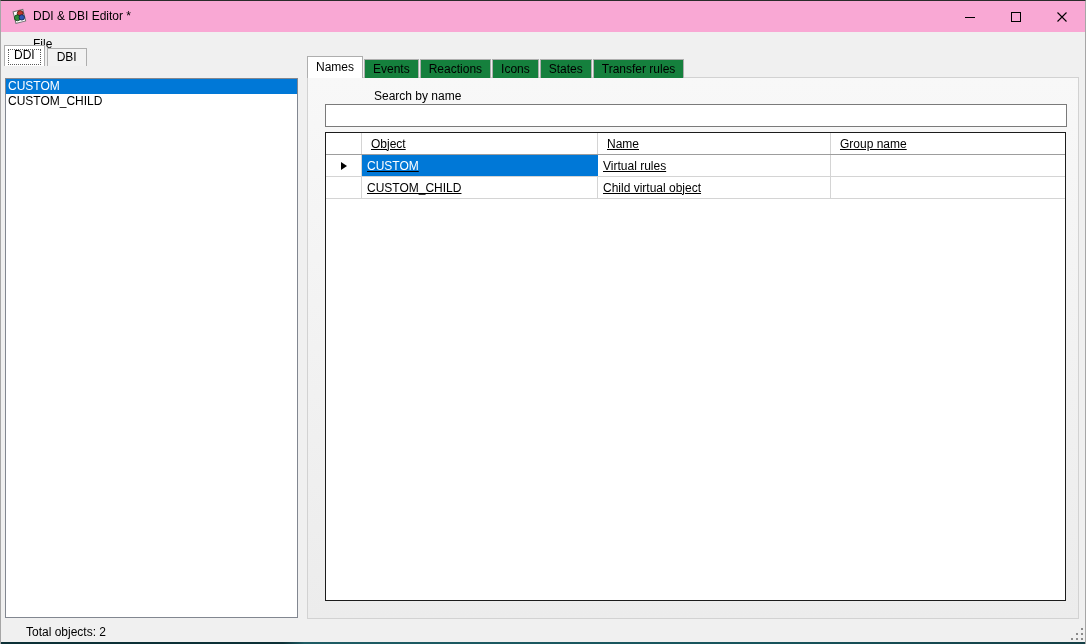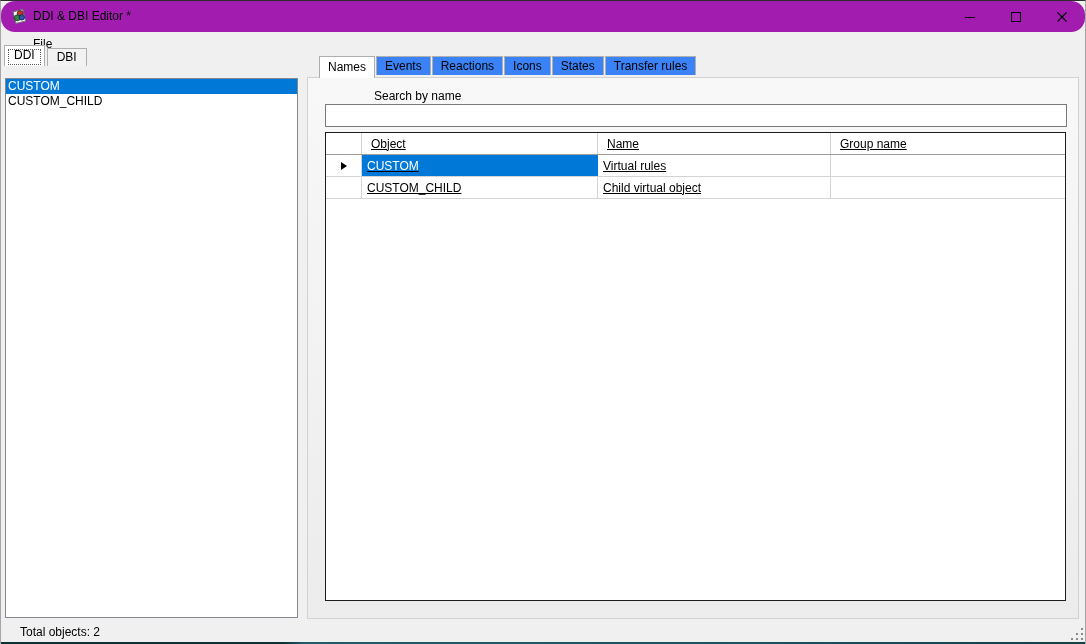--- a/index.html
+++ b/index.html
@@ -2,21 +2,21 @@
 <html><head>
 <meta charset="utf-8">
 <style>
   * { margin:0; padding:0; box-sizing:border-box; }
   html,body { width:1086px; height:644px; }
   body { font-family:"Liberation Sans", sans-serif; font-size:12px; color:#000; }
   .window { position:relative; width:1086px; height:644px; background:#f0f0f0; overflow:hidden;
             border-left:1px solid #a6a6a6; border-right:1px solid #a6a6a6; border-top:1px solid #2b2b2b; }
 
   
-  .titlebar { position:absolute; left:0; top:0; width:100%; height:31px; background:#a21caf;border-radius:14px; }
+  .titlebar { position:absolute; left:0; top:0; width:100%; height:31px; background:#f9a8d4; }
   .app-icon { position:absolute; left:10px; top:7px; width:17px; height:17px; }
   .title-text { position:absolute; left:32px; top:8px; font-size:12px; white-space:nowrap; }
   .winbtns { position:absolute; right:0; top:0; height:31px; display:flex; }
   .winbtn { width:46px; height:31px; display:flex; align-items:center; justify-content:center; }
 
   
   .menubar { position:absolute; left:0; top:31px; width:100%; height:24px; background:#f0f0f0; padding-left:7px; display:flex; align-items:center;margin-left:16px; }
   .menu-item { padding:3px 9px; }
 
   
@@ -24,22 +24,22 @@
   .ltab { height:18px; line-height:17px; padding:0 9px; background:#f2f2f2; border:1px solid #aeaeae; border-bottom:none; margin-right:2px; position:relative; }
   .ltab.active { height:21px; line-height:19px; background:#ffffff; z-index:3; }
   .ltab.active .focus-rect { position:absolute; left:3px; top:3px; right:3px; bottom:1px; border:1px dotted #5a5a5a; }
 
   
   .listbox { position:absolute; left:4px; top:77px; width:293px; height:540px; background:#ffffff; border:1px solid #828790; overflow:hidden; }
   .list-item { height:15px; line-height:15px; padding-left:2px; white-space:nowrap; }
   .list-item.sel { color:#ffffff; }
 
   
-  .rtab-strip { position:absolute; left:306px; top:55px; height:22px; display:flex; align-items:flex-start; z-index:2;margin-left:12px; }
-  .rtab { height:19px; line-height:18px; padding:0 8px; background:#3b82f6; border:1px solid #aeaeae; border-bottom:none; margin-right:1px; white-space:nowrap; }
+  .rtab-strip { position:absolute; left:306px; top:55px; height:22px; display:flex; align-items:flex-end; z-index:2; }
+  .rtab { height:19px; line-height:18px; padding:0 8px; background:#15803d; border:1px solid #aeaeae; border-bottom:none; margin-right:1px; white-space:nowrap; }
   .rtab.active { height:22px; line-height:20px; background:#ffffff; z-index:3; }
   .tabpage { position:absolute; left:306px; top:76px; width:772px; height:542px;
              background:linear-gradient(#f8f8f8, #ececec); border:1px solid #d2d2d2; }
 
   
   .search-label { position:absolute; left:325px; top:88px;margin-left:48px; }
   .search-input { position:absolute; left:324px; top:103px; width:742px; height:23px; background:#fff; border:1px solid #7a7a7a; font-family:"Liberation Sans",sans-serif; font-size:12px; padding:0 3px; outline:none; }
 
   
   .grid { position:absolute; left:324px; top:131px; width:741px; height:469px; background:#ffffff; border:1px solid #1c1c1c;text-decoration:underline; }
@@ -51,21 +51,21 @@
   .c1 { width:236px; }
   .c2 { width:233px; }
   .c3 { flex:1; border-right:none; }
   .hpad { padding-left:9px; }
   .cpad { padding-left:5px; }
   .g-cell.sel { color:#ffffff; border-right-color:transparent; }
   .row-arrow { width:0; height:0; border-left:6px solid #000; border-top:4px solid transparent; border-bottom:4px solid transparent; }
 
   
   .statusbar { position:absolute; left:0; top:620px; width:100%; height:21px; background:#f0f0f0; display:flex; align-items:center; }
-  .status-text { padding-left:19px; }
+  .status-text { padding-left:25px; }
   .grip { position:absolute; right:2px; bottom:2px; width:12px; height:12px; }
   .grip i { position:absolute; width:2px; height:2px; background:#8b8b8b; }
 
   .bottom-edge { position:absolute; left:0; top:641px; width:100%; height:3px;
                  background:linear-gradient(90deg,#0c3036 0%,#0c3036 26%,#1e5c64 28%,#17545c 70%,#143f46 100%); }
 </style>
 </head>
 <body>
 
 <div class="window">

